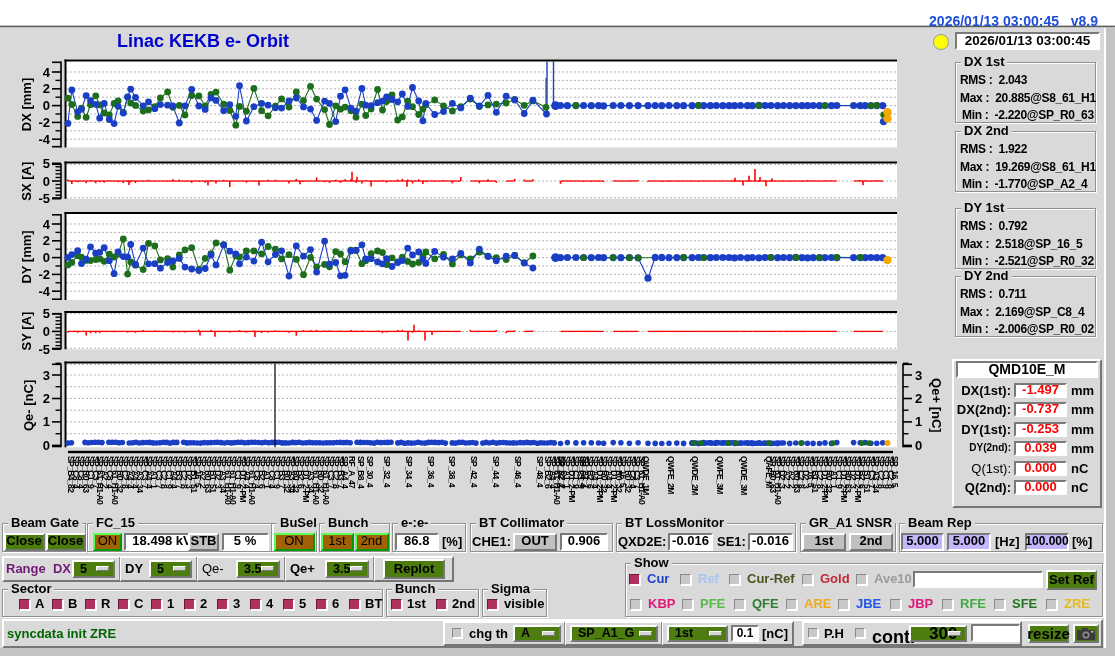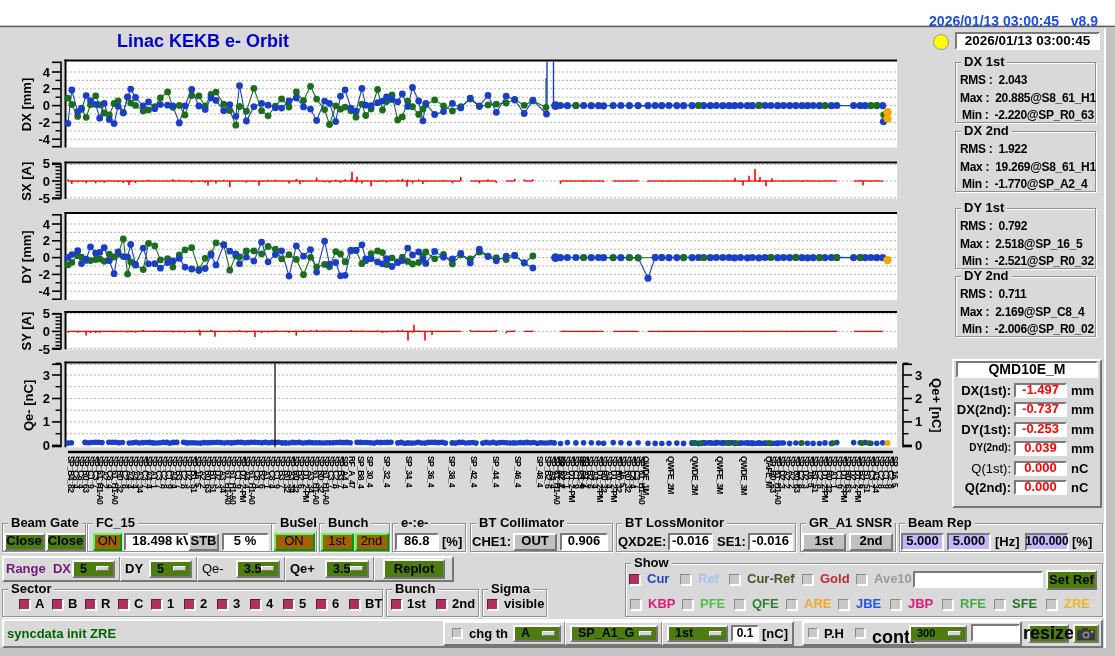--- a/index.html
+++ b/index.html
@@ -1669,23 +1669,23 @@
 <div class="btn" style="left:570px;top:625px;width:88px;height:17px;font-size:12.5px;justify-content:flex-start;padding-left:6px">SP_A1_G<span class="dash"></span></div>
 <div class="vsep" style="left:661px;top:622px;height:23px"></div>
 <div class="btn" style="left:667px;top:625px;width:61px;height:17px;font-size:12.5px;justify-content:flex-start;padding-left:6px">1st<span class="dash"></span></div>
 <div class="ent" style="left:731px;top:625px;width:28px;height:17px;font-size:12px;color:#000;text-align:left">0.1</div>
 <div style="position:absolute;left:762px;top:627px;font-size:13px;font-weight:bold;color:#000;white-space:nowrap">[nC]</div>
 <div class="raised" style="left:802px;top:621px;width:220px;height:25px"></div>
 <div class="cboff" style="left:808px;top:628px;width:10px;height:10px"></div>
 <div style="position:absolute;left:824px;top:627px;font-size:13px;font-weight:bold;color:#000;white-space:nowrap">P.H</div>
 <div class="cboff" style="left:855px;top:628px;width:10px;height:10px"></div>
 <div style="position:absolute;left:872px;top:627px;font-size:18px;font-weight:bold;color:#000;white-space:nowrap">conti</div>
-<div class="btn" style="left:909px;top:625px;width:58px;height:17px;font-size:11px;justify-content:flex-start;padding-left:6px">300<span class="dash"></span></div>
+<div class="btn" style="left:909px;top:625px;width:58px;height:17px;font-size:17px;justify-content:flex-start;padding-left:18px">300<span class="dash"></span></div>
 <div class="ent" style="left:971px;top:624px;width:49px;height:18px;font-size:13px;color:#000;text-align:center"></div>
-<div class="btn" style="left:1028px;top:624px;width:41px;height:19px;font-size:18px;color:#000">resize</div>
+<div class="btn" style="left:1028px;top:624px;width:41px;height:19px;font-size:15px;color:#000">resize</div>
 <div class="btn" style="left:1073px;top:624px;width:26px;height:19px">
     <svg width="20" height="14" viewBox="0 0 20 14">
       <rect x="1" y="3" width="18" height="10" rx="1" fill="#3a3a3a"></rect>
       <rect x="6" y="1" width="6" height="3" fill="#3a3a3a"></rect>
       <circle cx="10" cy="8" r="3.6" fill="#8a8a8a"></circle>
       <circle cx="10" cy="8" r="1.8" fill="#2a2a2a"></circle>
       <rect x="15" y="4" width="2.4" height="1.6" fill="#bbb"></rect>
     </svg>
   </div>
 </body></html>

